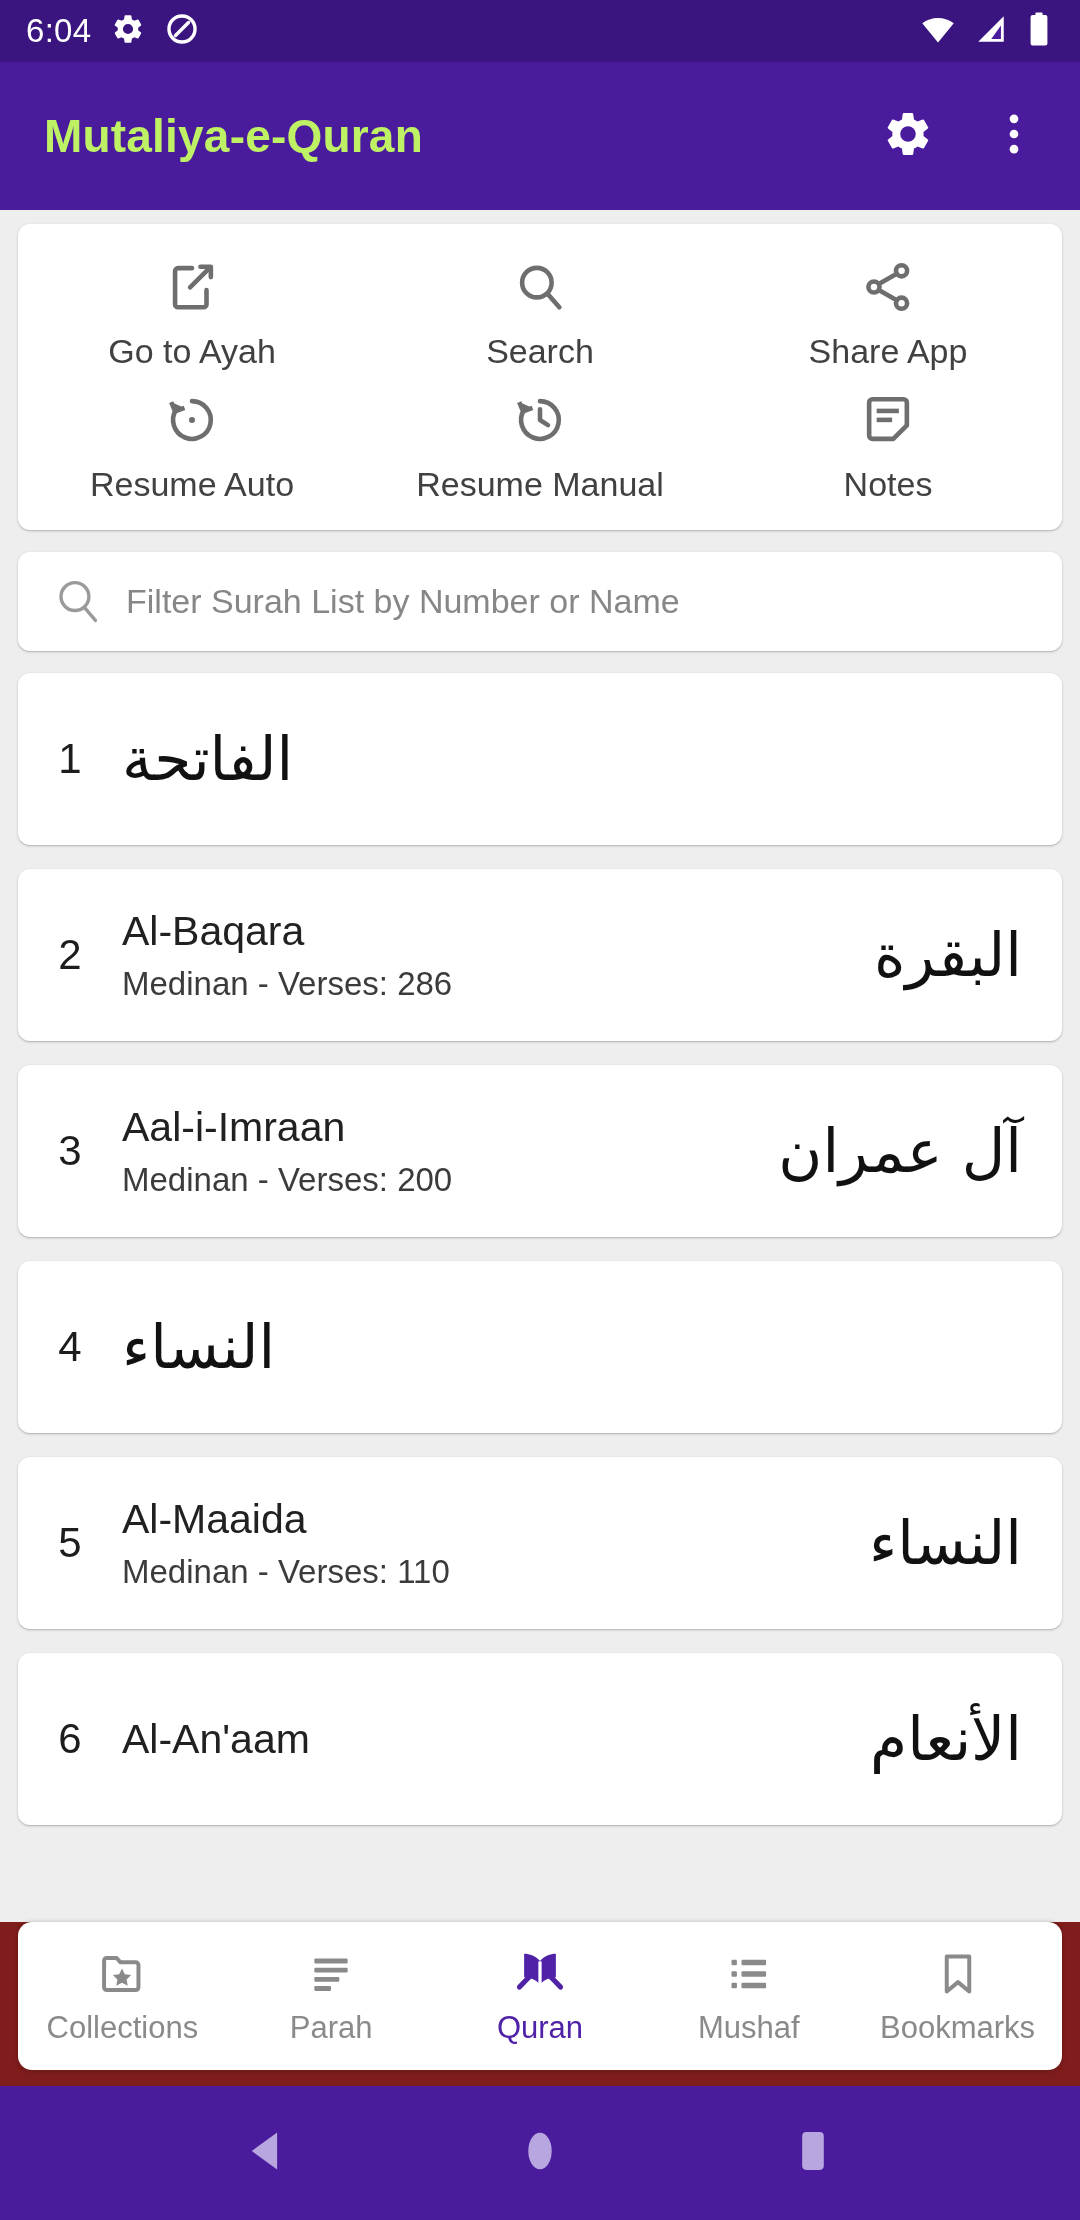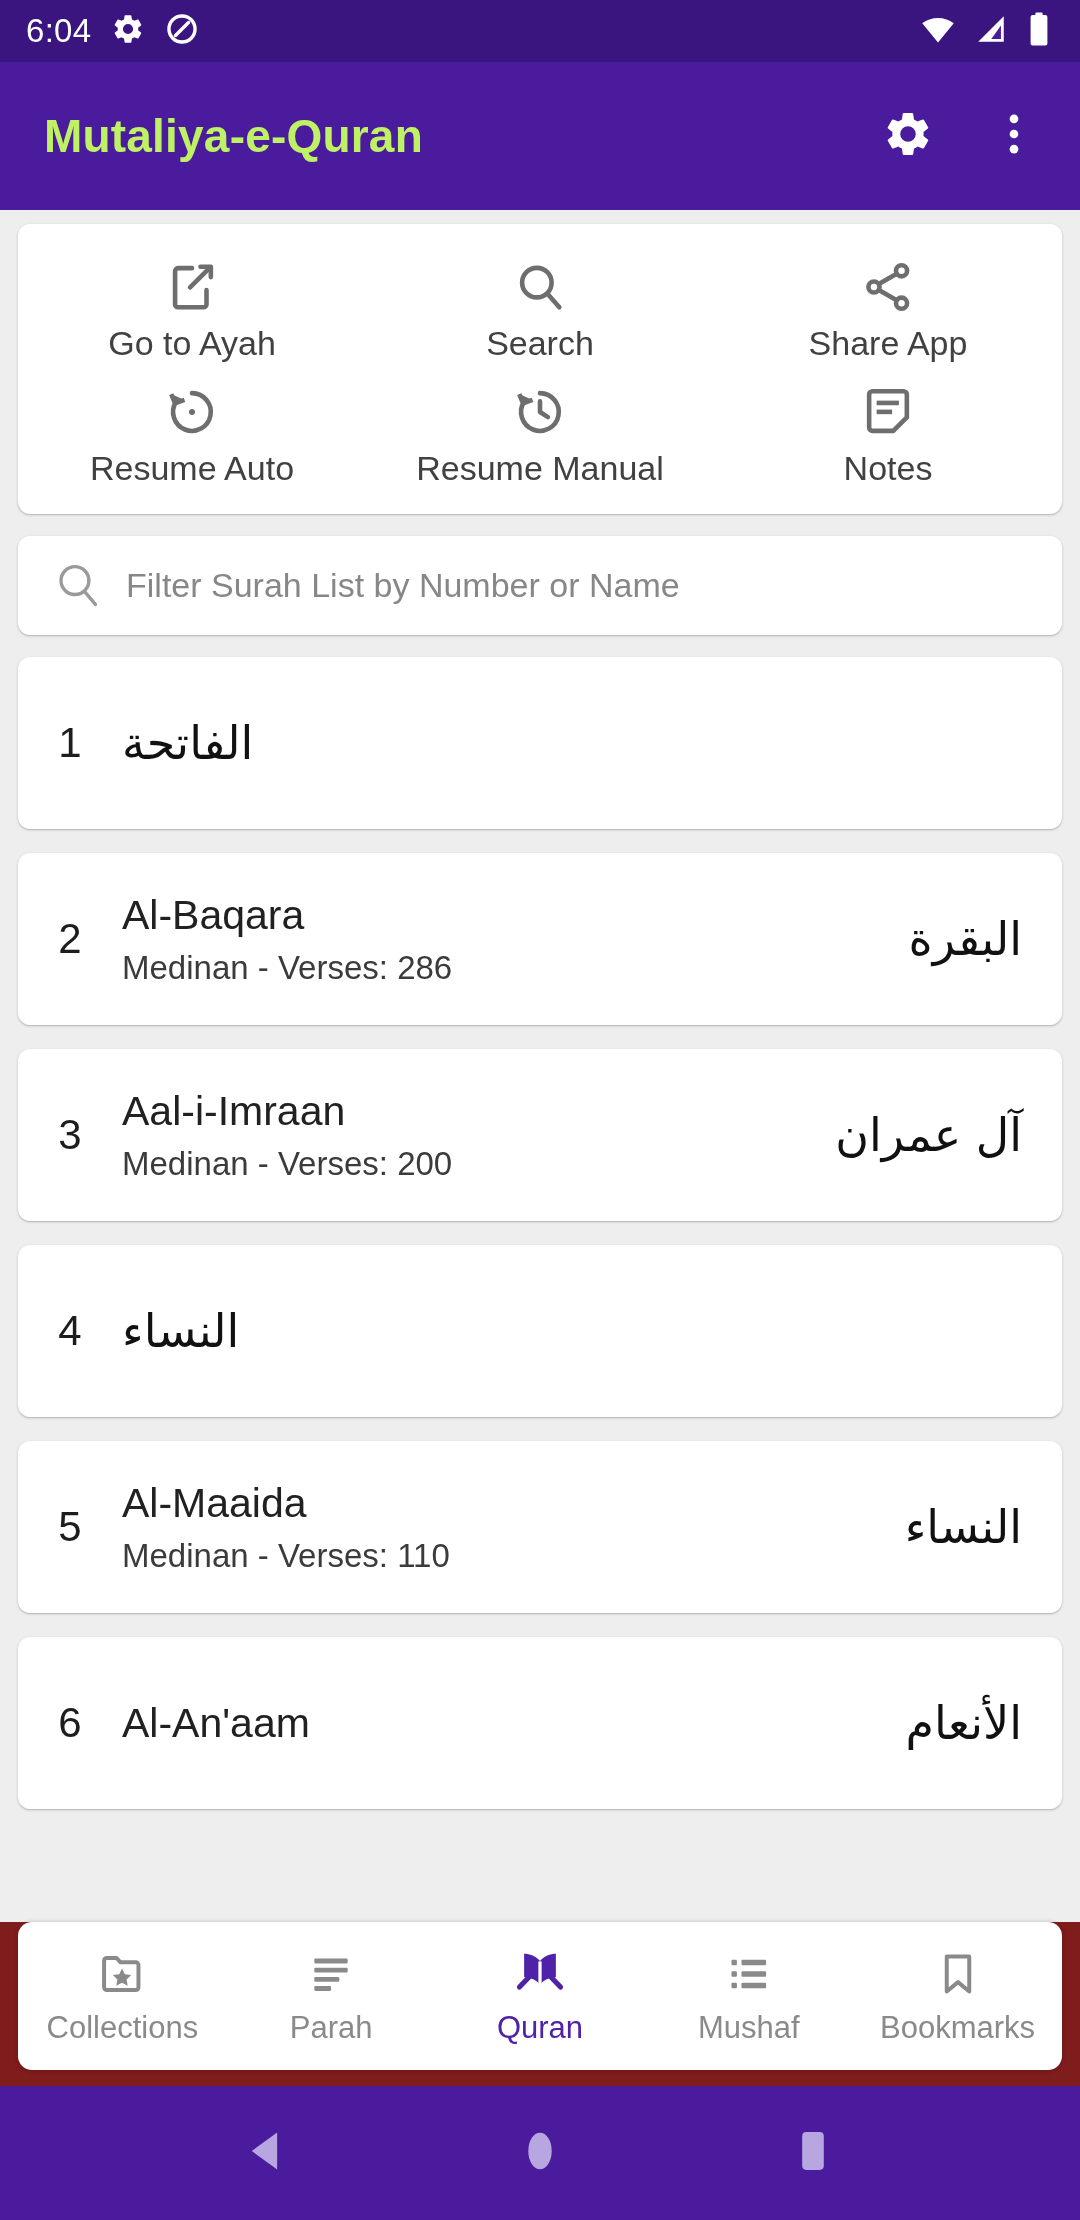--- a/index.html
+++ b/index.html
@@ -75,21 +75,21 @@
   .quick-row { display: flex; }
   .quick-item {
     flex: 1 1 0;
     display: flex;
     flex-direction: column;
     align-items: center;
     padding: 10px 0 8px 0;
   }
   .quick-ico { height: 62px; display: flex; align-items: center; justify-content: center; }
   .quick-label {
-    margin-top: 6px;
+    margin-top: 14px;
     font-size: 34px;
     color: #414141;
     white-space: nowrap;
   }
 
   
   .filter-card {
     margin-top: 22px;
     height: 99px;
     display: flex;
@@ -118,21 +118,21 @@
     text-align: center;
     font-size: 42px;
     color: #1d1d1d;
     flex: 0 0 auto;
   }
   .surah-mid { flex: 1 1 auto; display: flex; flex-direction: column; justify-content: center; gap: 10px; }
   .surah-name { font-size: 41px; color: #212121; }
   .surah-meta { font-size: 33px; color: #3b3b3b; }
   .surah-ar {
     flex: 0 0 auto;
-    font-size: 46px;
+    font-size: 60px;
     color: #111111;
     direction: rtl;
     font-family: "DejaVu Sans", sans-serif;
     padding-right: 6px;
   }
 
   
   .bottom-nav-wrap {
     flex: 0 0 auto;
     padding: 0 18px 16px 18px;

